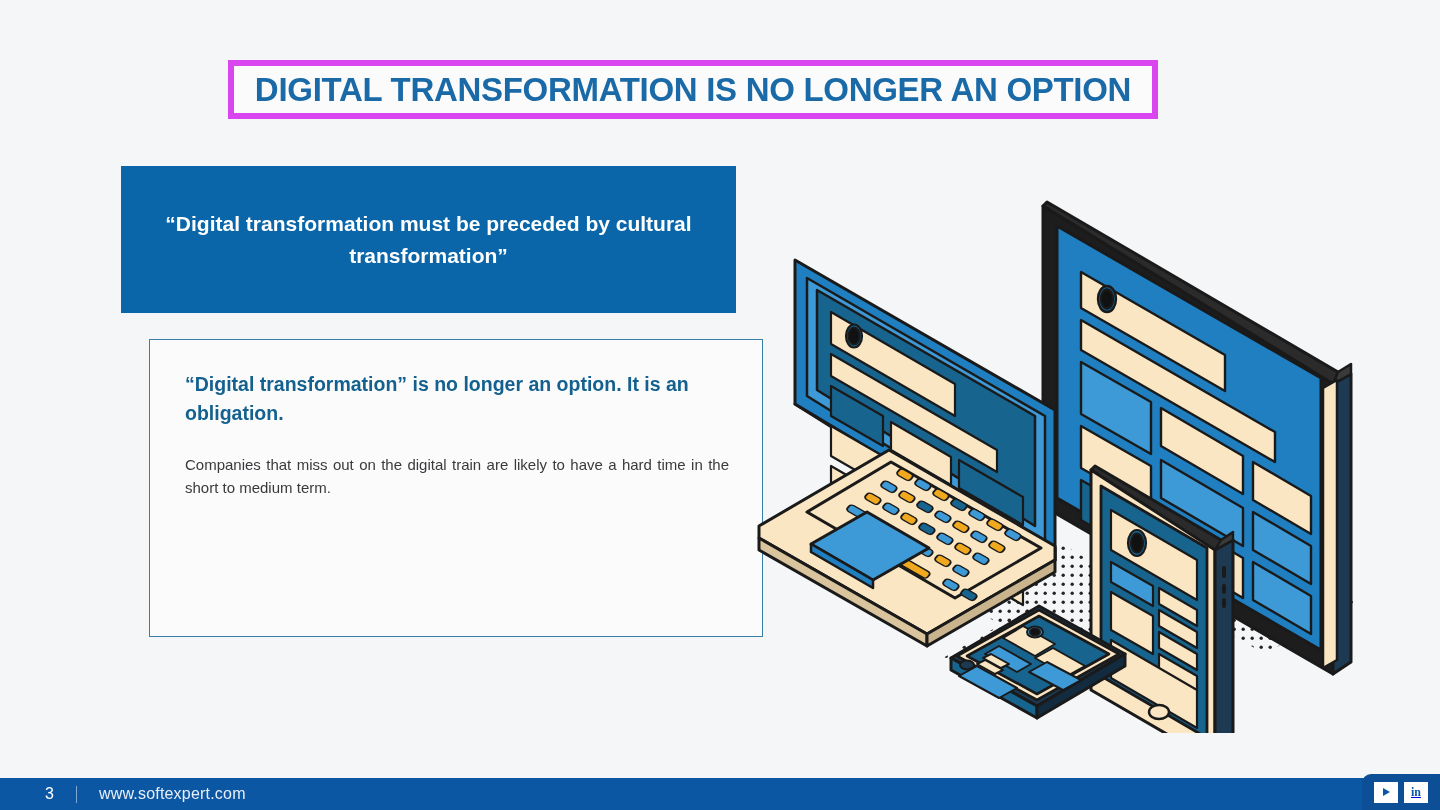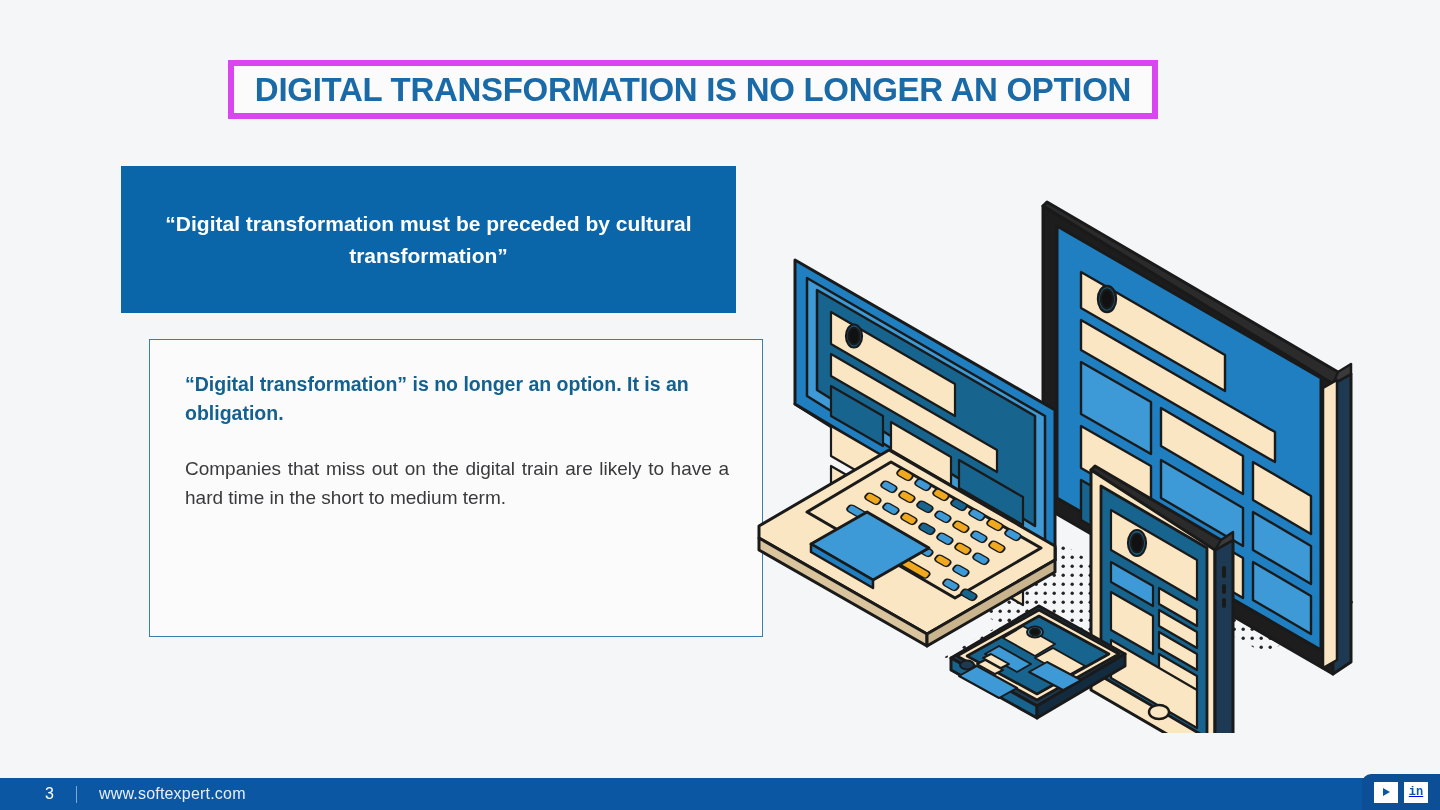--- a/index.html
+++ b/index.html
@@ -76,21 +76,21 @@
   #body-lead {
     color: #14618f;
     font-size: 19.5px;
     font-weight: bold;
     line-height: 1.48;
     margin: 0 0 26px 0;
     text-align: left;
   }
   .body-para {
     color: #3a3a3c;
-    font-size: 19px;
+    font-size: 15px;
     line-height: 1.53;
     margin: 0 0 26px 0;
     text-align: justify;
   }
   .body-para:last-child { margin-bottom: 0; }
 
   
   #illustration {
     position: absolute;
     left: 755px;
@@ -147,21 +147,21 @@
     background: #ffffff;
     display: flex;
     align-items: center;
     justify-content: center;
   }
   .social-chip svg { display: block; }
   #social-in-label {
     color: #0b57a4;
     font-size: 12px;
     font-weight: bold;
-    font-family: Liberation Mono, monospace;
+    font-family: Liberation Serif, serif;
     line-height: 1;
   }
 </style>
 </head>
 <body>
 
 <div id="title-box">
   <div id="title-text">DIGITAL TRANSFORMATION IS NO LONGER AN OPTION</div>
 </div>
 

